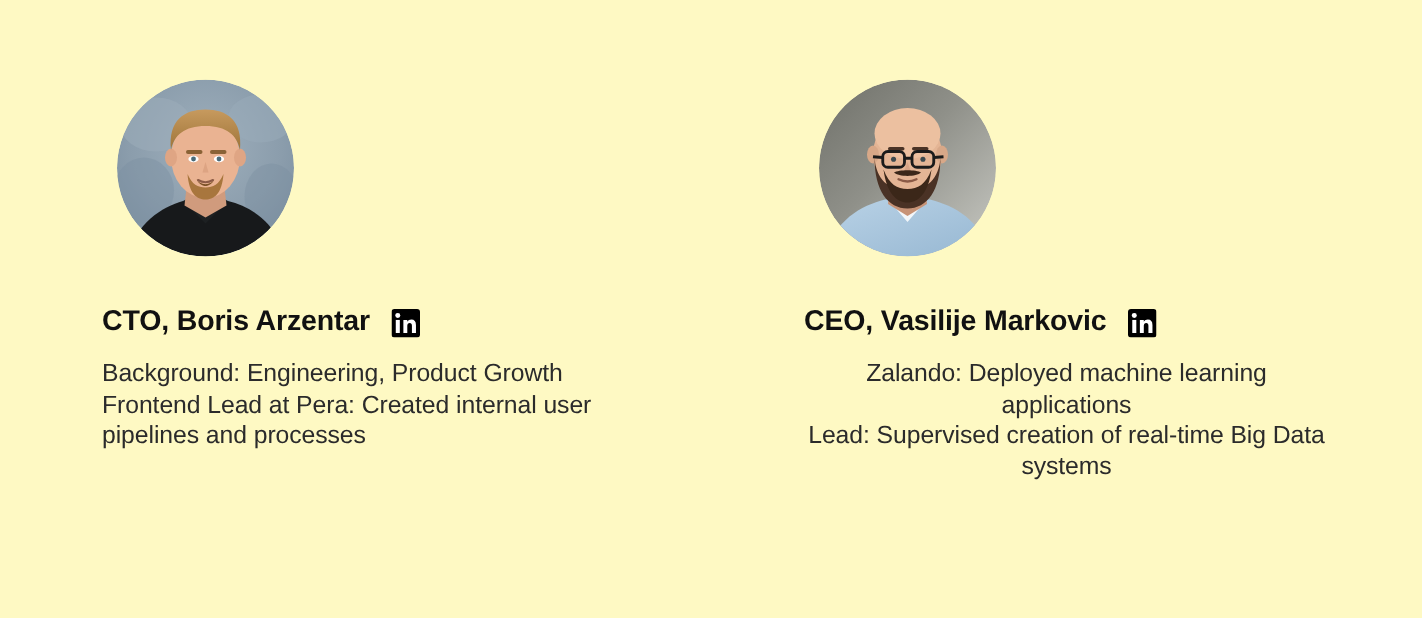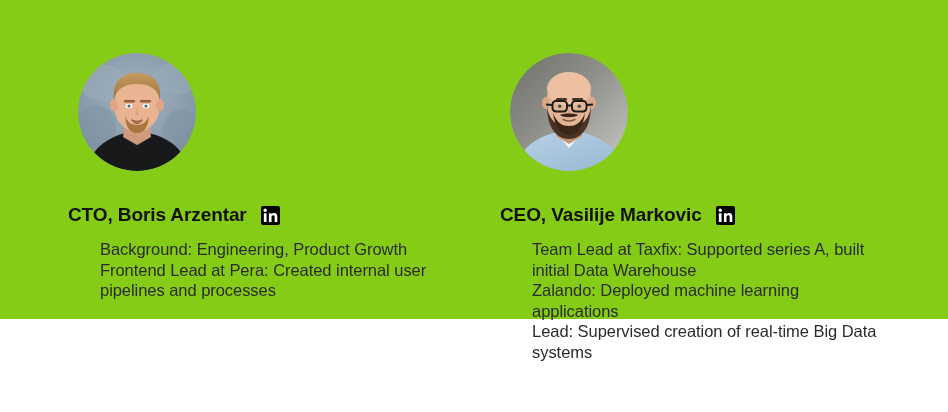--- a/index.html
+++ b/index.html
@@ -10,30 +10,30 @@
   body {
     width: 948px;
     height: 412px;
     font-family: "Liberation Sans", sans-serif;
     -webkit-font-smoothing: antialiased;
     overflow: hidden;
   }
   .team-section {
     position: relative;
     width: 948px;
-    height: 319px;
-    background: #84cc16;
+    height: 412px;
+    background: #fef9c3;
   }
   .profile {
     position: absolute;
     top: 0;
     width: 400px;
   }
   .profile-left  { left: 68px; }
-  .profile-right { left: 500px; }
+  .profile-right { left: 536px; text-align: center; }
 
   
   .avatar {
     position: relative;
     width: 118px;
     height: 118px;
     margin-top: 53px;
     margin-left: 10px;
     border-radius: 50%;
     overflow: hidden;
@@ -65,21 +65,20 @@
   }
   .linkedin-icon svg { display: block; width: 19px; height: 19px; }
 
   
   .profile-bio {
     margin-top: 12px;
     font-size: 16.5px;
     line-height: 20.6px;
     color: #2b2b2b;
     letter-spacing: -0.05px;
-    margin-left: 32px;
   }
   .bio-line { white-space: pre-wrap; }
   .profile-left  .profile-bio { width: 345px; }
   .profile-right .profile-bio { width: 350px; }
 </style>
 </head>
 <body>
 
 <div class="team-section">
 
@@ -224,19 +223,18 @@
         <svg viewBox="0 0 24 24" xmlns="http://www.w3.org/2000/svg">
           <rect x="0" y="0" width="24" height="24" rx="2.5" fill="#000000"></rect>
           <rect x="3.6" y="9.2" width="3.4" height="11" fill="#ffffff"></rect>
           <circle cx="5.3" cy="5.4" r="2.1" fill="#ffffff"></circle>
           <path d="M10 9.2 h3.3 v1.5 c0.7-1.2 2-1.8 3.4-1.8 c2.6 0 3.9 1.6 3.9 4.6 v6.7 h-3.4 v-6 c0-1.6-0.6-2.4-1.9-2.4 c-1.3 0-2 0.9-2 2.4 v6 H10 Z" fill="#ffffff"></path>
         </svg>
       </a>
     </div>
 
     <div class="profile-bio">
-      <div class="bio-line">Team Lead at Taxfix: Supported series A, built initial Data Warehouse</div>
       <div class="bio-line">Zalando: Deployed machine learning applications</div>
       <div class="bio-line">Lead: Supervised creation of real-time Big Data systems</div>
     </div>
   </div>
 
 </div>
 
 </body></html>

